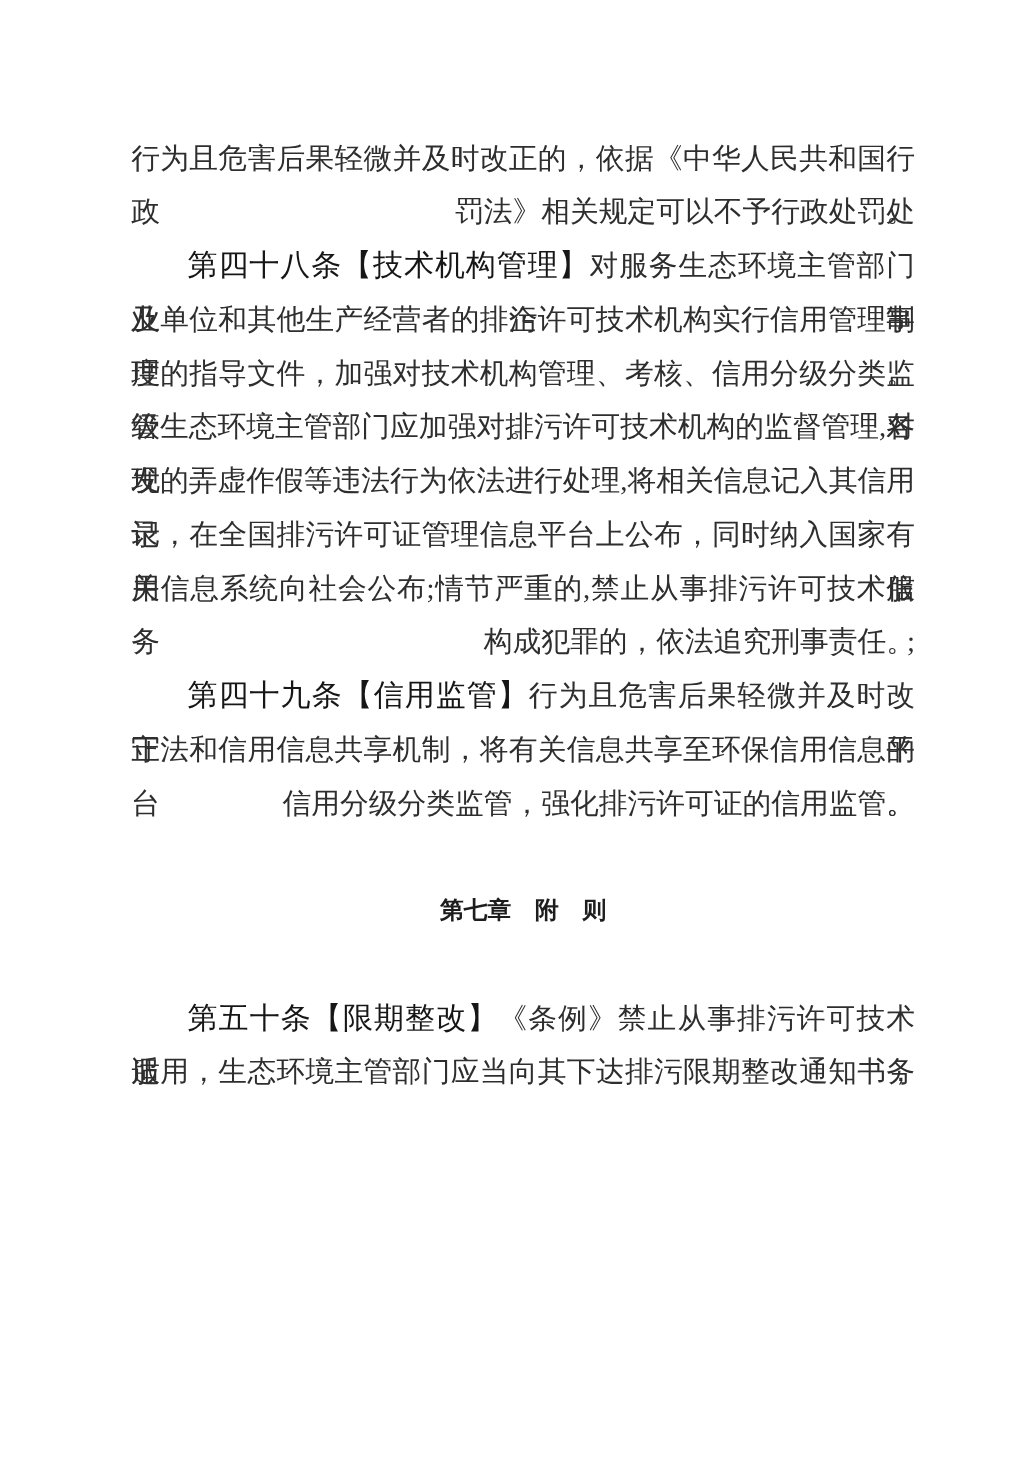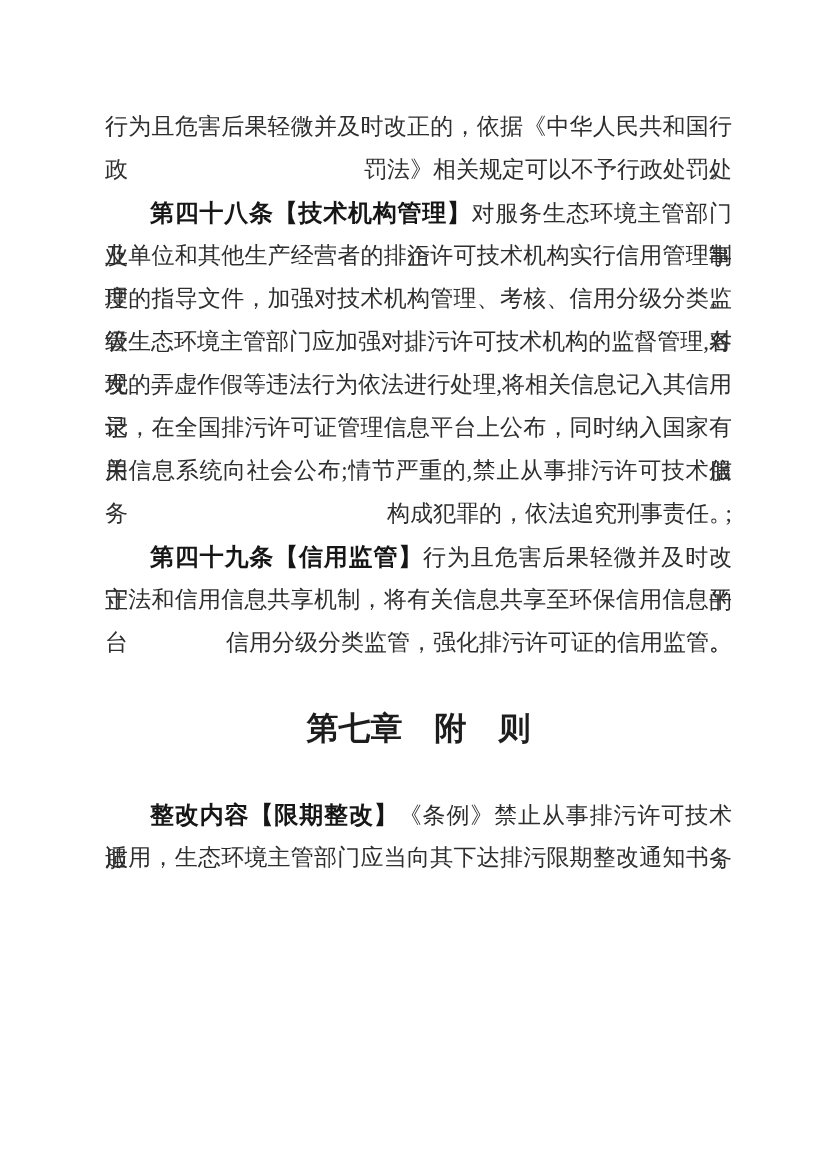--- a/index.html
+++ b/index.html
@@ -39,29 +39,29 @@
     text-indent: 45px;
   }
   .line.blank {
     
   }
   .line.heading {
     text-align: left;
     text-align-last: center;
     font-family: "Liberation Sans", "DejaVu Sans", sans-serif;
     font-weight: 700;
-    font-size: 32px;
+    font-size: 19px;
     color: #1d1d1d;
   }
   .seg {
     color: #2e2e2e;
   }
   .seg.bold {
     font-family: "Liberation Sans", "DejaVu Sans", sans-serif;
-    font-weight: 700;
+    font-weight: 400;
     font-size: 24px;
     color: #161616;
   }
   .footer {
     position: absolute;
     left: 105px;
     top: 1071px;
     display: flex;
     align-items: center;
     gap: 21px;
@@ -87,21 +87,21 @@
       <div class="line justify"><span class="seg">现的弄虚作假等违法行为依法进行处理,将相关信息记入其信用记</span></div>
       <div class="line justify"><span class="seg">录，在全国排污许可证管理信息平台上公布，同时纳入国家有关信</span></div>
       <div class="line justify"><span class="seg">用信息系统向社会公布;情节严重的,禁止从事排污许可技术服务;</span></div>
       <div class="line"><span class="seg">构成犯罪的，依法追究刑事责任。</span></div>
       <div class="line justify indent"><span class="seg bold">第四十九条【信用监管】</span><span class="seg">行为且危害后果轻微并及时改正的</span></div>
       <div class="line justify"><span class="seg">守法和信用信息共享机制，将有关信息共享至环保信用信息平台。</span></div>
       <div class="line"><span class="seg">信用分级分类监管，强化排污许可证的信用监管。</span></div>
       <div class="line blank"></div>
       <div class="line heading">第七章　附　则</div>
       <div class="line blank"></div>
-      <div class="line justify indent"><span class="seg bold">整改内容【限期整改】</span><span class="seg">《条例》禁止从事排污许可技术服务</span></div>
+      <div class="line justify indent"><span class="seg bold">第五十条【限期整改】</span><span class="seg">《条例》禁止从事排污许可技术服务</span></div>
       <div class="line justify"><span class="seg">适用，生态环境主管部门应当向其下达排污限期整改通知书，明确</span></div>
       <div class="line justify"><span class="seg">《条例》施行前已经实际排放污染物的且符合如下情形的排污单位</span></div>
     </div>
   <div class="footer">
     <span class="dash">—</span>
     <span class="pagenum">33</span>
     <span class="dash">—</span>
   </div>
 </div>
 

